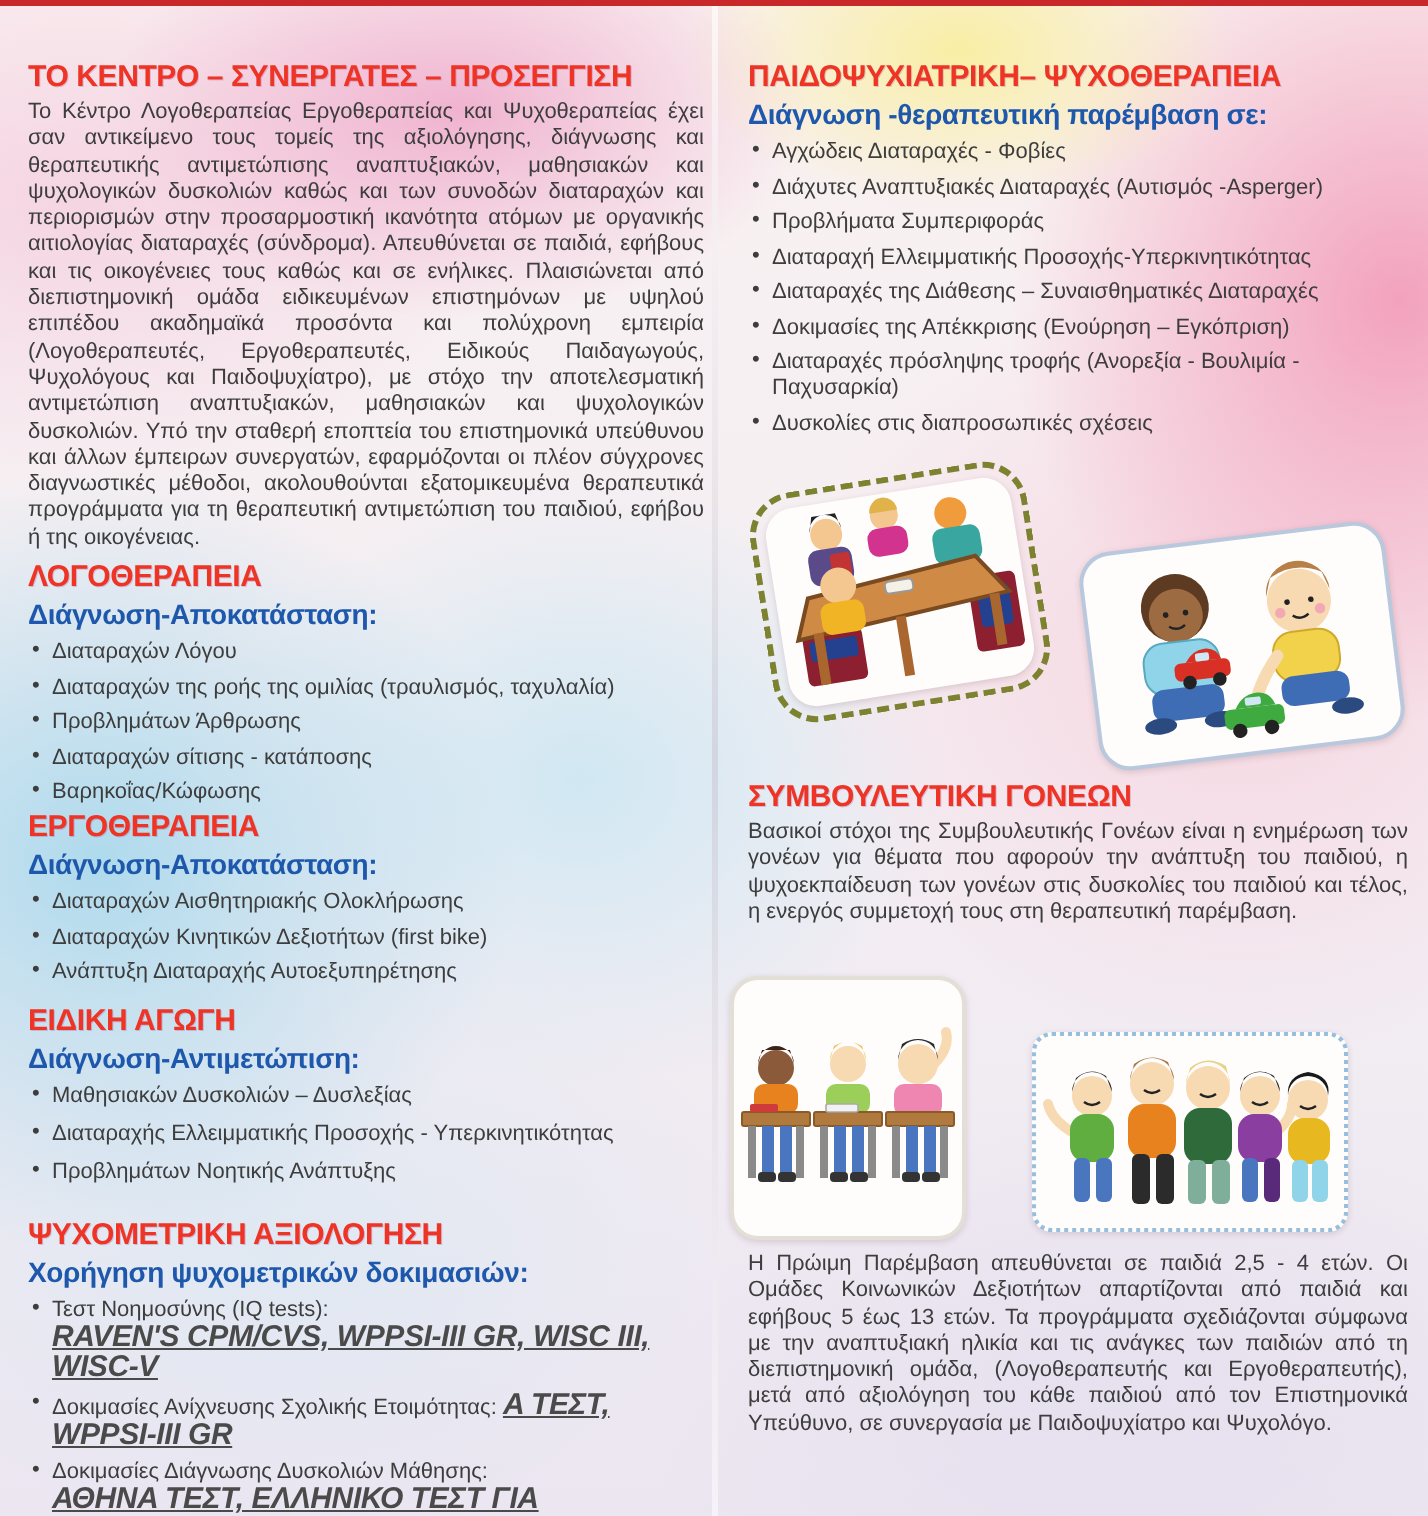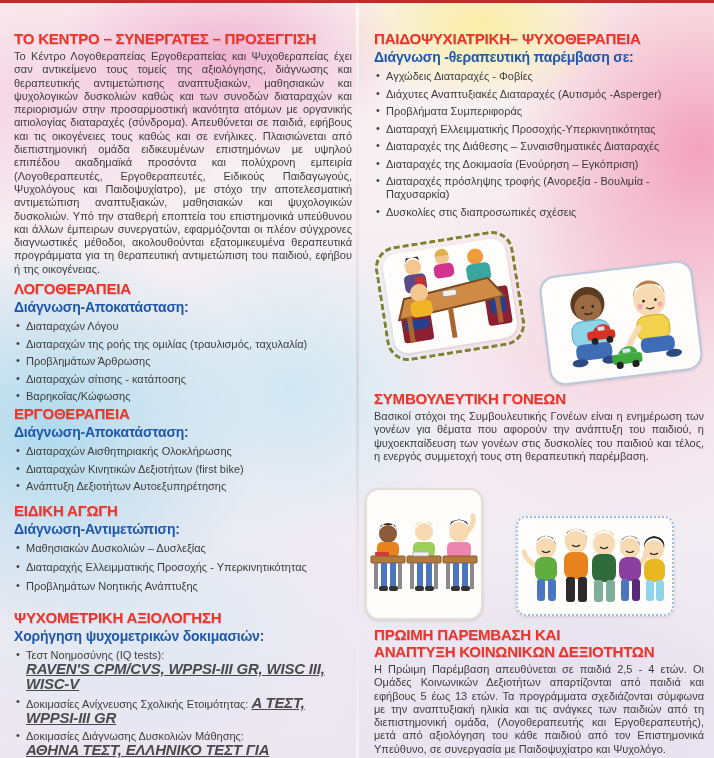--- a/index.html
+++ b/index.html
@@ -77,21 +77,21 @@
         <li>Βαρηκοΐας/Κώφωσης</li>
       </ul>
     </section>
 
     <section class="sec sec-occupational">
       <h2 class="h-red">ΕΡΓΟΘΕΡΑΠΕΙΑ</h2>
       <h3 class="h-blue">Διάγνωση-Αποκατάσταση:</h3>
       <ul class="blist">
         <li>Διαταραχών Αισθητηριακής Ολοκλήρωσης</li>
         <li>Διαταραχών Κινητικών Δεξιοτήτων (first bike)</li>
-        <li>Ανάπτυξη Δεξιοτήτων Αυτοεξυπηρέτησης</li>
+        <li>Ανάπτυξη Διαταραχής Αυτοεξυπηρέτησης</li>
       </ul>
     </section>
 
     <section class="sec sec-special">
       <h2 class="h-red">ΕΙΔΙΚΗ ΑΓΩΓΗ</h2>
       <h3 class="h-blue">Διάγνωση-Αντιμετώπιση:</h3>
       <ul class="blist blist-sp">
         <li>Μαθησιακών Δυσκολιών – Δυσλεξίας</li>
         <li>Διαταραχής Ελλειμματικής Προσοχής - Υπερκινητικότητας</li>
         <li>Προβλημάτων Νοητικής Ανάπτυξης</li>
@@ -126,21 +126,21 @@
 
     <section class="sec sec-psychiatry">
       <h2 class="h-red">ΠΑΙΔΟΨΥΧΙΑΤΡΙΚΗ– ΨΥΧΟΘΕΡΑΠΕΙΑ</h2>
       <h3 class="h-blue">Διάγνωση -θεραπευτική παρέμβαση σε:</h3>
       <ul class="blist">
         <li>Αγχώδεις Διαταραχές - Φοβίες</li>
         <li>Διάχυτες Αναπτυξιακές Διαταραχές (Αυτισμός -Asperger)</li>
         <li>Προβλήματα Συμπεριφοράς</li>
         <li>Διαταραχή Ελλειμματικής Προσοχής-Υπερκινητικότητας</li>
         <li>Διαταραχές της Διάθεσης – Συναισθηματικές Διαταραχές</li>
-        <li>Διαταραχές της Δοκιμασία (Ενούρηση – Εγκόπριση)</li>
+        <li>Δοκιμασίες της Απέκκρισης (Ενούρηση – Εγκόπριση)</li>
         <li>Διαταραχές πρόσληψης τροφής (Ανορεξία - Βουλιμία - Παχυσαρκία)</li>
         <li>Δυσκολίες στις διαπροσωπικές σχέσεις</li>
       </ul>
     </section>
 
     <div class="card card-table" role="img" aria-label="children-and-therapist-around-table">
       <svg viewBox="0 0 124 100">
 
         <rect x="96" y="48" width="24" height="38" rx="3" fill="#8c2030"></rect>
         <rect x="100" y="54" width="16" height="20" rx="2" fill="#23418f"></rect>
@@ -303,17 +303,16 @@
           <path d="M24,33 q4,3 8,0"></path>
             <path d="M54,27 q4,3 8,0"></path>
             <path d="M82,29 q4,3 8,0"></path>
           <path d="M108,33 q4,3 8,0"></path>
             <path d="M132,35 q4,3 8,0"></path>
         </g>
       </svg>
     </div>
 
     <section class="sec sec-early">
-      <h2 class="h-red"><span>ΠΡΩΙΜΗ ΠΑΡΕΜΒΑΣΗ ΚΑΙ</span><br><span>ΑΝΑΠΤΥΞΗ ΚΟΙΝΩΝΙΚΩΝ ΔΕΞΙΟΤΗΤΩΝ</span></h2>
       <p class="body-text">Η Πρώιμη Παρέμβαση απευθύνεται σε παιδιά 2,5 - 4 ετών. Οι Ομάδες Κοινωνικών Δεξιοτήτων απαρτίζονται από παιδιά και εφήβους 5 έως 13 ετών. Τα προγράμματα σχεδιάζονται σύμφωνα με την αναπτυξιακή ηλικία και τις ανάγκες των παιδιών από τη διεπιστημονική ομάδα, (Λογοθεραπευτής και Εργοθεραπευτής), μετά από αξιολόγηση του κάθε παιδιού από τον Επιστημονικά Υπεύθυνο, σε συνεργασία με Παιδοψυχίατρο και Ψυχολόγο.</p>
     </section>
   </div>
 </div>
 
 </body></html>

